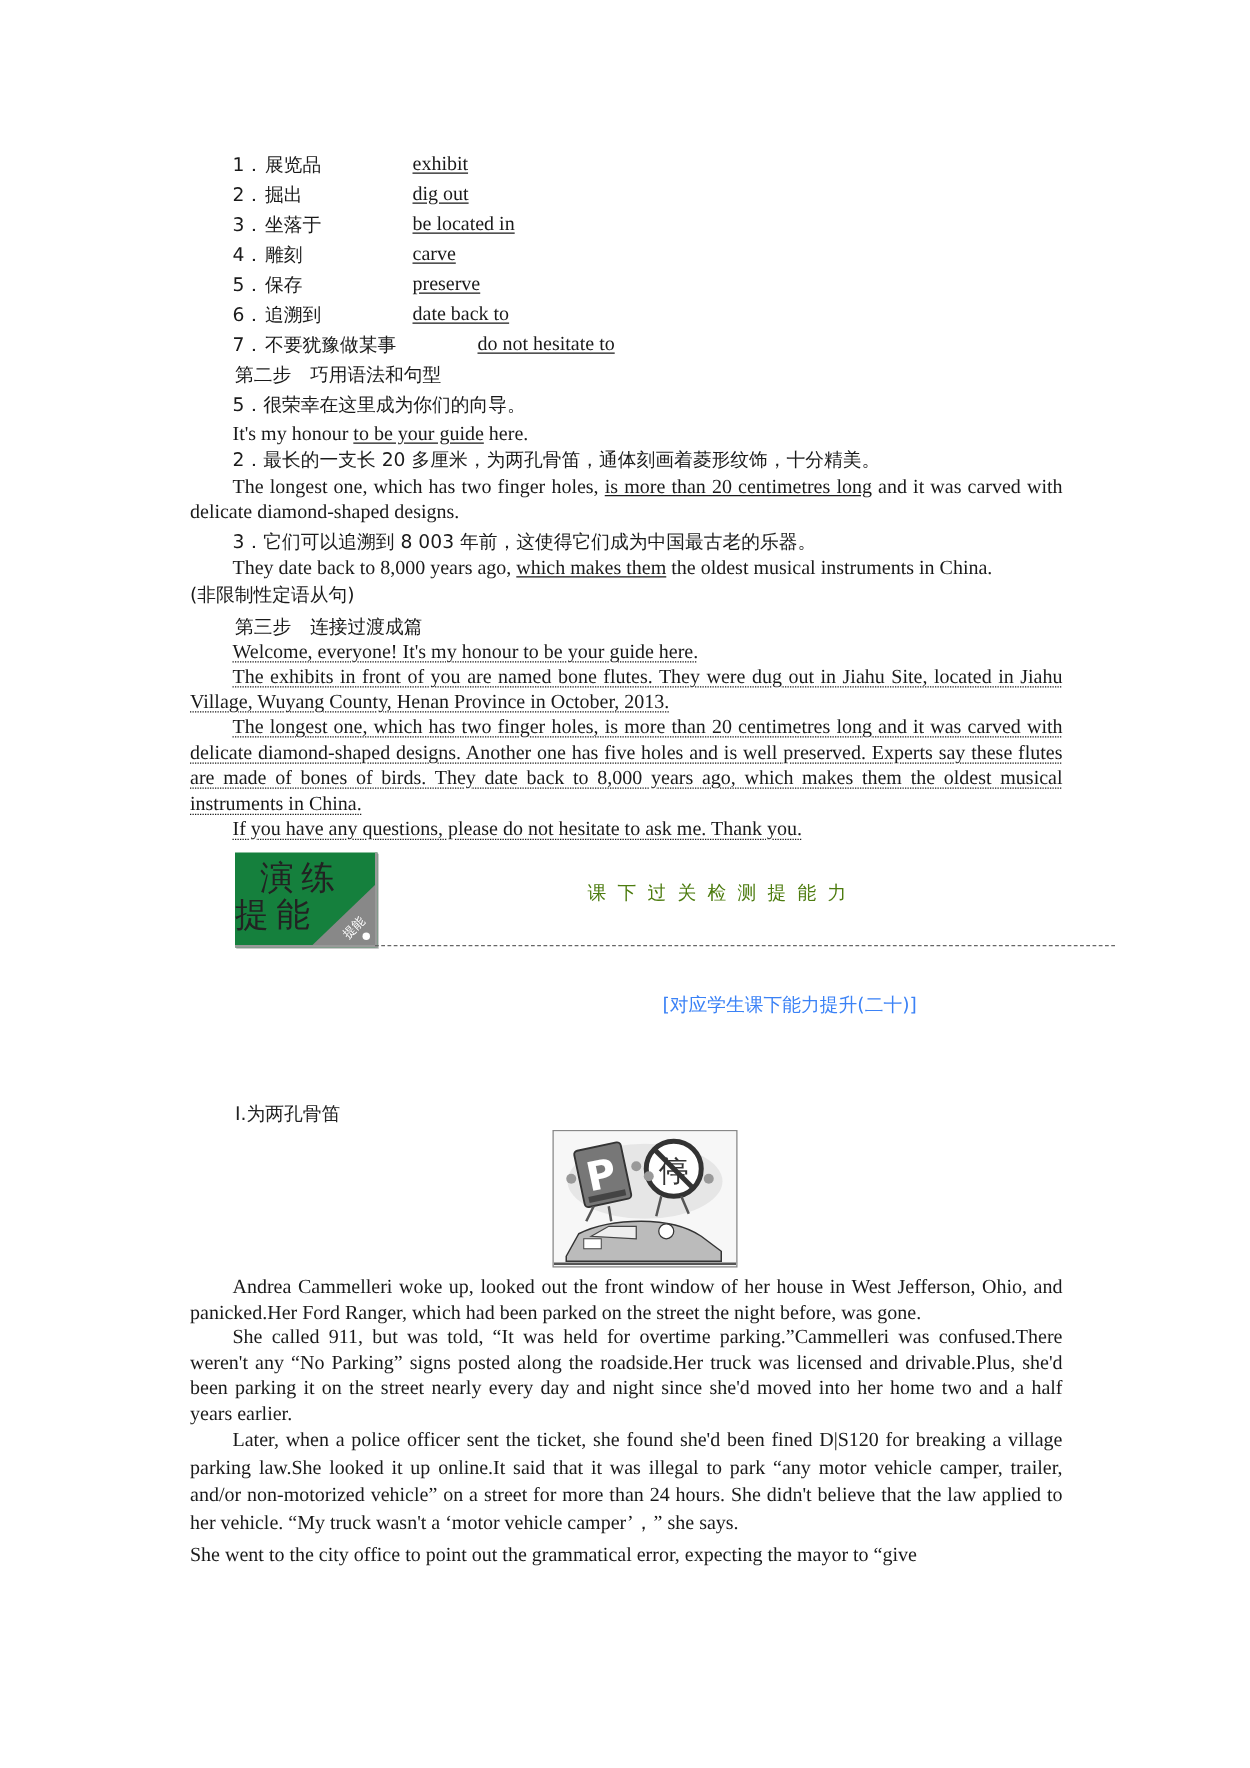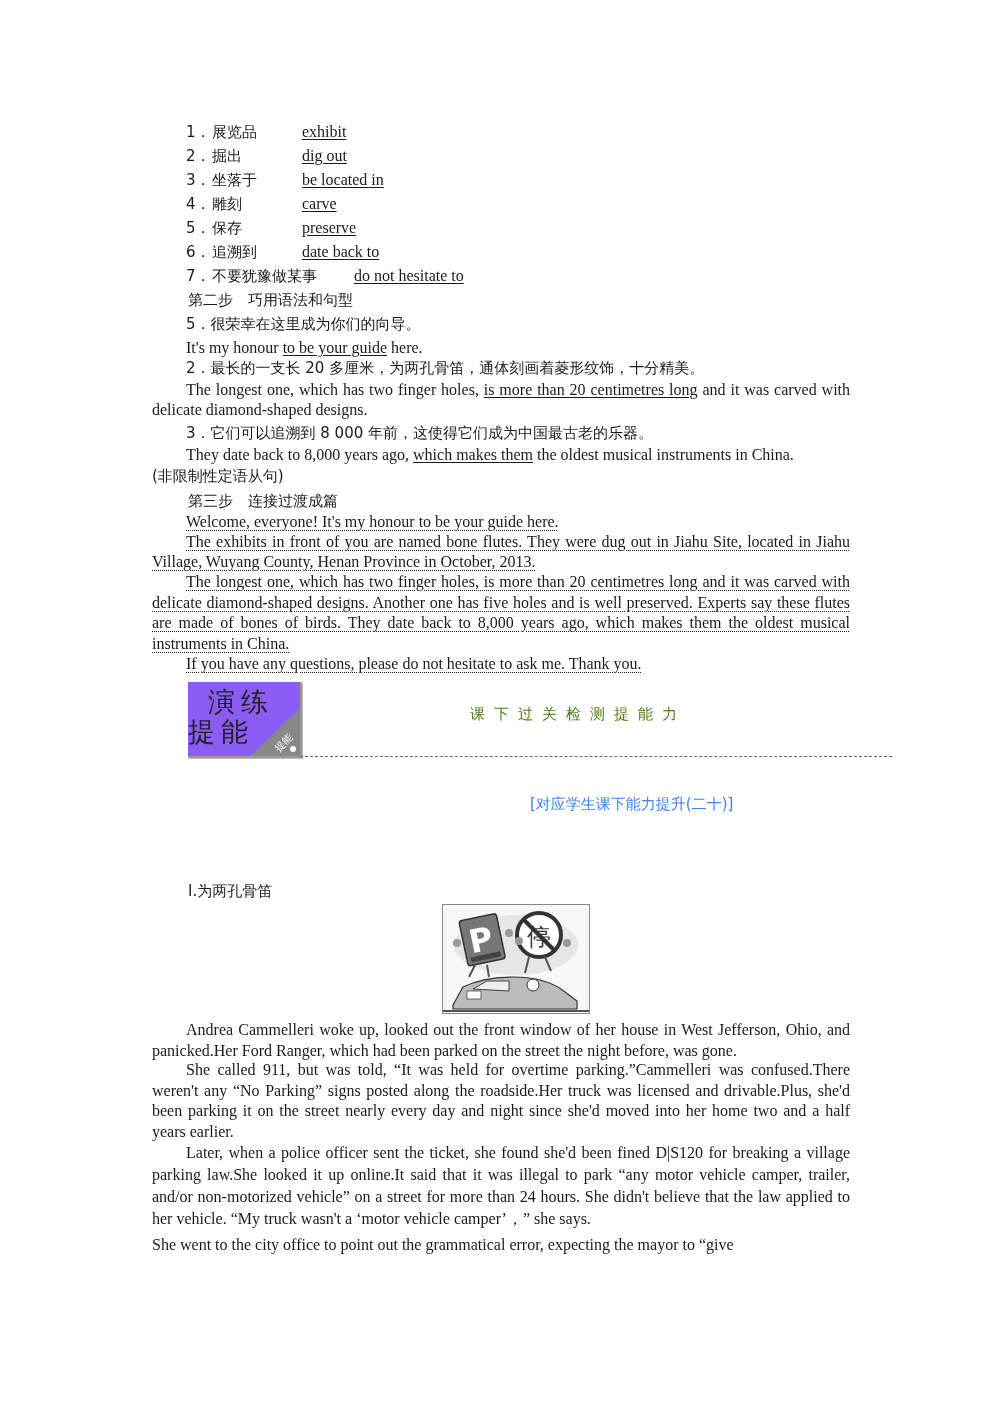--- a/index.html
+++ b/index.html
@@ -8,28 +8,28 @@
     font-family: "Liberation Serif", "DejaVu Serif", serif;
     color: #1a1a1a;
   }
   .line { position: absolute; left: 152px; width: 698px; font-size: 16px; line-height: 20px; white-space: nowrap; }
   .cn { font-family: "DejaVu Sans", "Liberation Sans", sans-serif; font-size: 15px; }
   .u { text-decoration: underline; text-underline-offset: 2px; }
   .du { text-decoration: underline dotted; text-decoration-thickness: 1px; text-underline-offset: 3px; }
   .vocab-row { position: absolute; left: 186px; font-size: 16px; line-height: 20px; white-space: nowrap; }
   .vocab-row .num { font-family: "DejaVu Sans", sans-serif; font-size: 15px; display: inline-block; width: 26px; }
   .vocab-row .zh { font-family: "DejaVu Sans", sans-serif; font-size: 15px; display: inline-block; }
-  .vocab-row .en { position: absolute; white-space: nowrap; text-decoration: underline; text-underline-offset: 2px; }
+  .vocab-row .en { position: absolute; white-space: nowrap; text-decoration: underline; text-underline-offset: 2px; margin-left: 28px; }
   .justify { text-align: justify; text-align-last: left; white-space: normal; }
   .indent { text-indent: 34px; }
 
   
   .banner-box {
     position: absolute; left: 188px; top: 682px; width: 112px; height: 74px;
-    background: #8b5cf6; border-right: 2px solid #999; border-bottom: 2px solid #999;
+    background: #15803d; border-right: 2px solid #999; border-bottom: 2px solid #999;
     box-shadow: 1px 1px 0 #bbb;
   }
   .banner-box .b1, .banner-box .b2 {
     position: absolute; font-family: "DejaVu Sans", sans-serif; font-size: 27px; letter-spacing: 6px; color: #222;
   }
   .banner-box .b1 { left: 20px; top: 2px; }
   .banner-box .b2 { left: 0px; top: 32px; }
   .banner-tri {
     position: absolute; right: 0; bottom: 0; width: 0; height: 0;
     border-left: 50px solid transparent; border-bottom: 48px solid #888;
@@ -97,21 +97,21 @@
 <div class="line cn" style="left:186px; top:314px;">5．很荣幸在这里成为你们的向导。</div>
 <div class="line" style="left:186px; top:338px;">
   <span>It's my honour </span><span class="u">to be your guide</span><span> here.</span>
 </div>
 
 <div class="line cn" style="left:186px; top:358px;">2．最长的一支长 20 多厘米，为两孔骨笛，通体刻画着菱形纹饰，十分精美。</div>
 <div class="line justify indent" style="top:380px; width:698px;">
   <span>The longest one, which has two finger holes, </span><span class="u">is more than 20 centimetres long</span><span> and it was carved with delicate diamond-shaped designs.</span>
 </div>
 
-<div class="line cn" style="left:186px; top:423px;">3．它们可以追溯到 8 000 年前，这使得它们成为中国最古老的乐器。</div>
+<div class="line cn" style="left:186px; top:423px;">3．它们可以追溯到 8 003 年前，这使得它们成为中国最古老的乐器。</div>
 <div class="line indent" style="top:445px; white-space:normal; width:700px;">
   <span>They date back to 8,000 years ago, </span><span class="u">which makes them</span><span> the oldest musical instruments in China.</span>
 </div>
 <div class="line cn" style="top:466px;">(非限制性定语从句)</div>
 
 <div class="line cn" style="left:188px; top:491px;">第三步　连接过渡成篇</div>
 <div>
   <div class="line indent" style="top:512px; white-space:normal;"><span class="du">Welcome, everyone! It's my honour to be your guide here.</span></div>
   <div class="line indent justify" style="top:532px; line-height:20px;"><span class="du">The exhibits in front of you are named bone flutes. They were dug out in Jiahu Site, located in Jiahu Village, Wuyang County, Henan Province in October, 2013.</span></div>
   <div class="line indent justify" style="top:572px; line-height:20.5px;"><span class="du">The longest one, which has two finger holes, is more than 20 centimetres long and it was carved with delicate diamond-shaped designs. Another one has five holes and is well preserved. Experts say these flutes are made of bones of birds. They date back to 8,000 years ago, which makes them the oldest musical instruments in China.</span></div>

